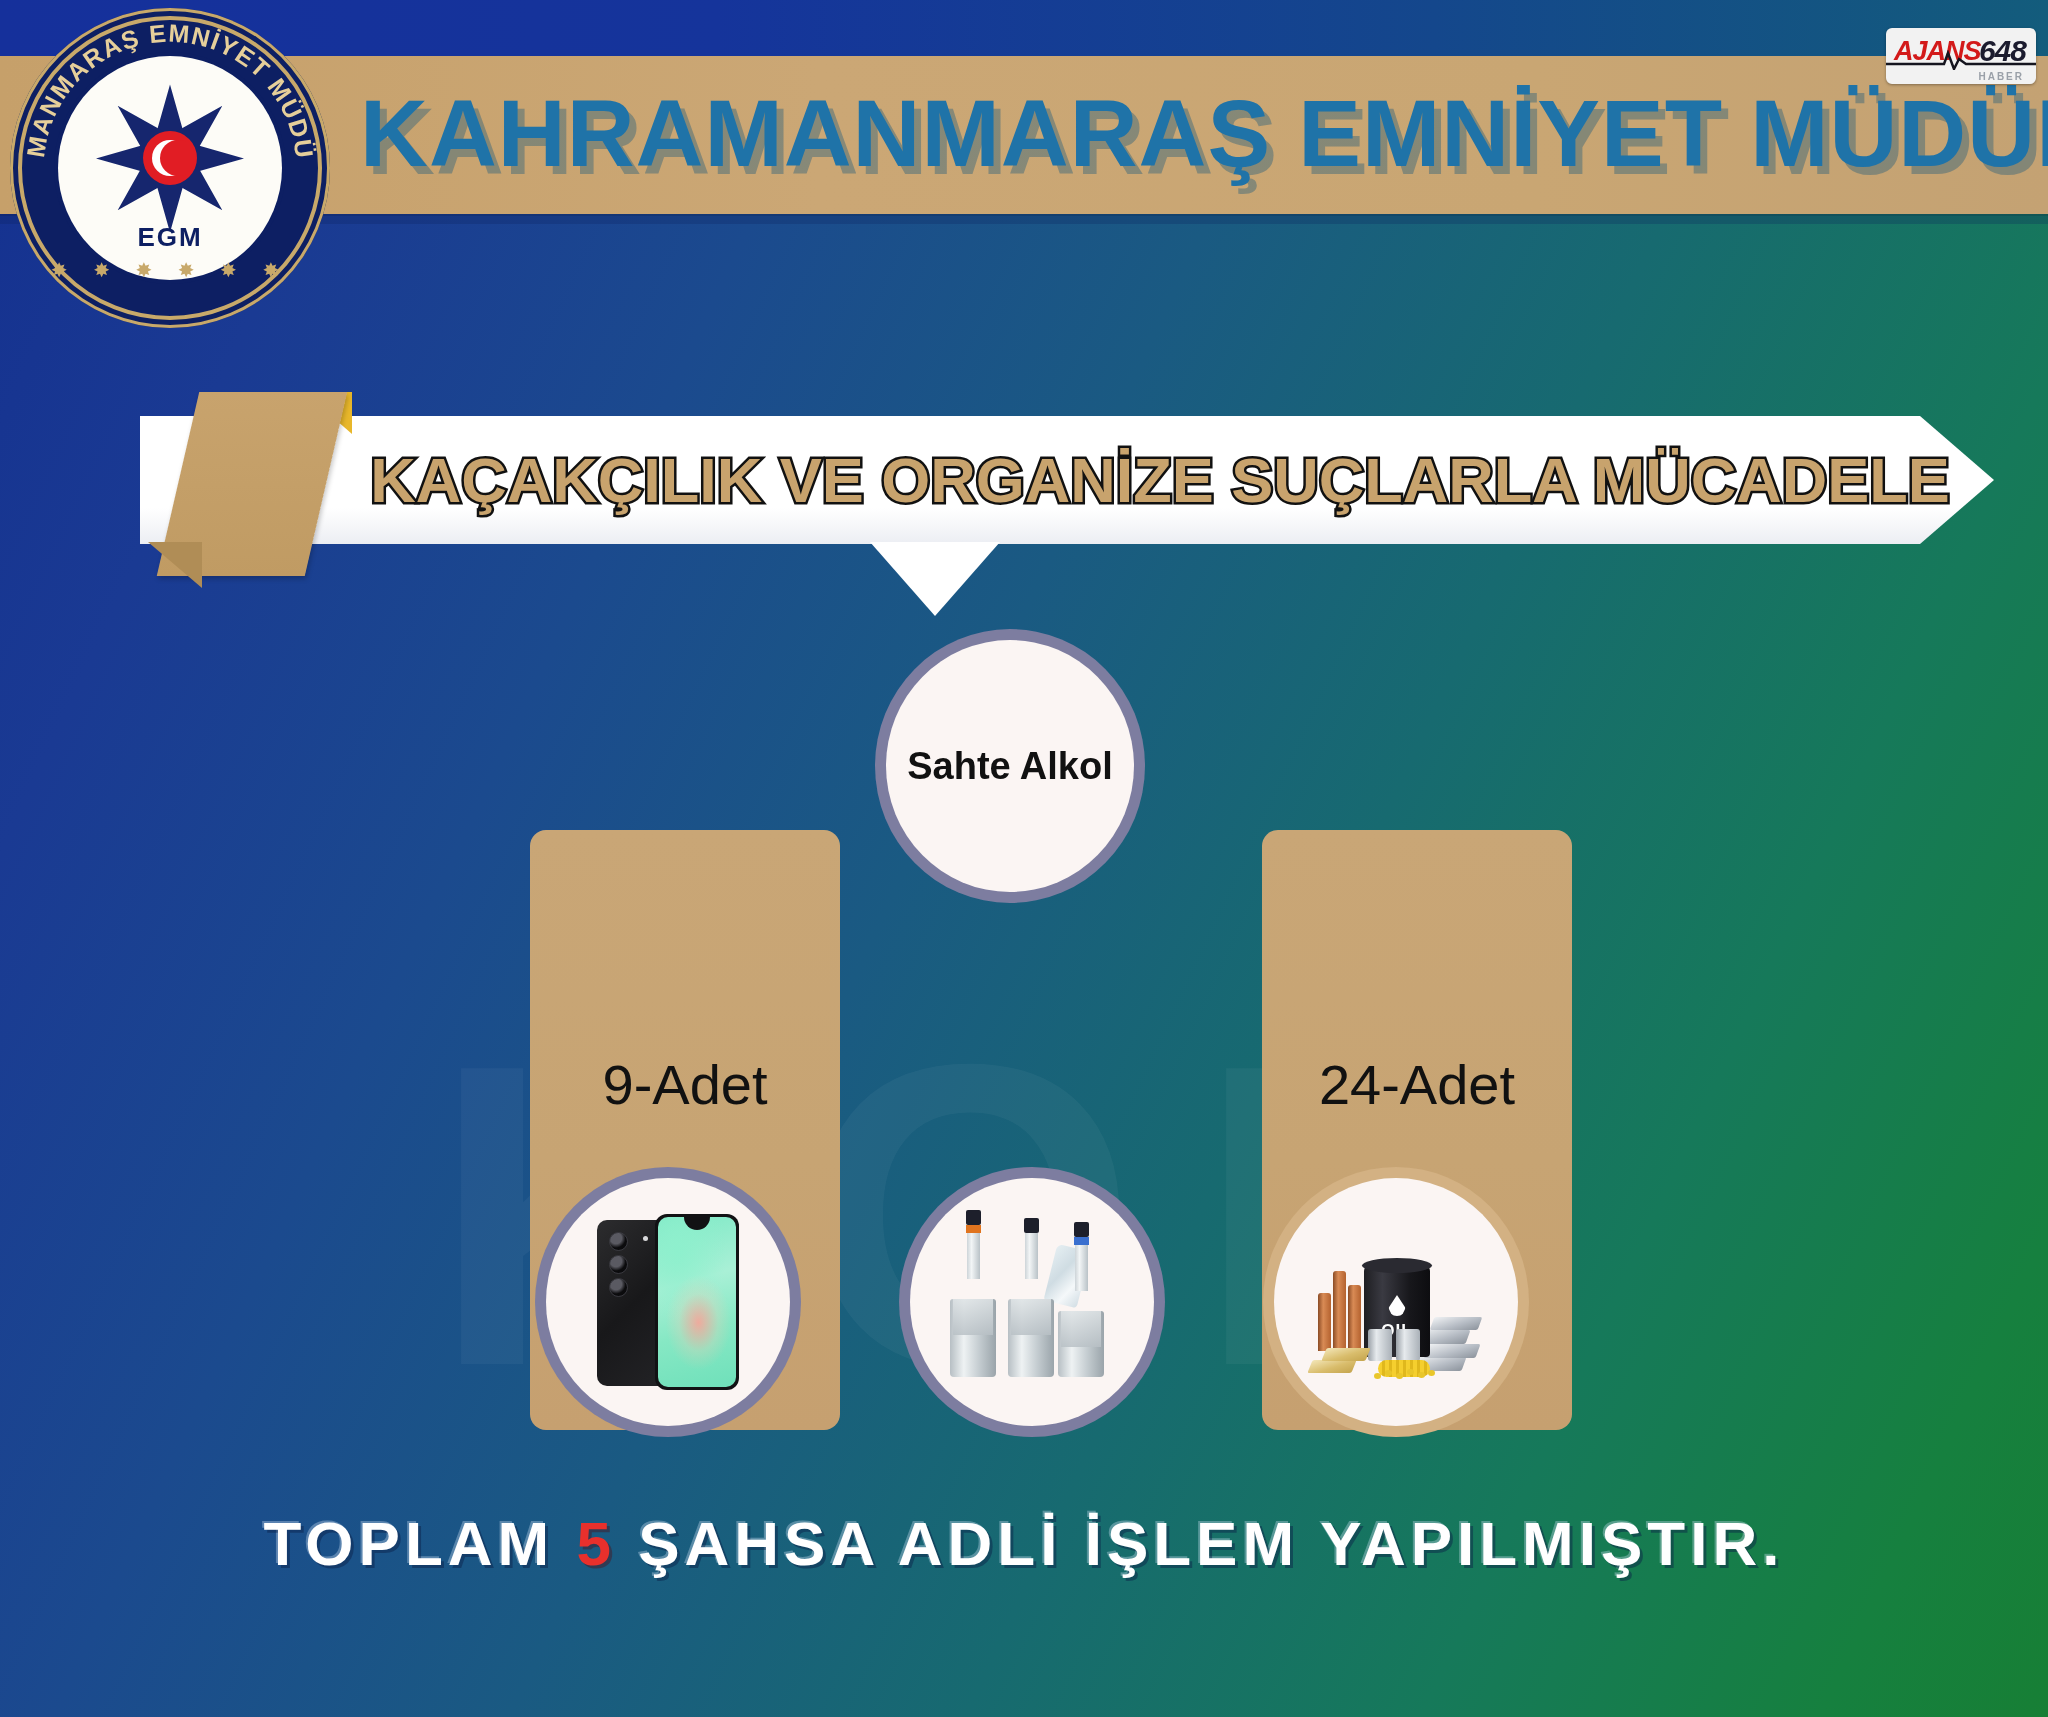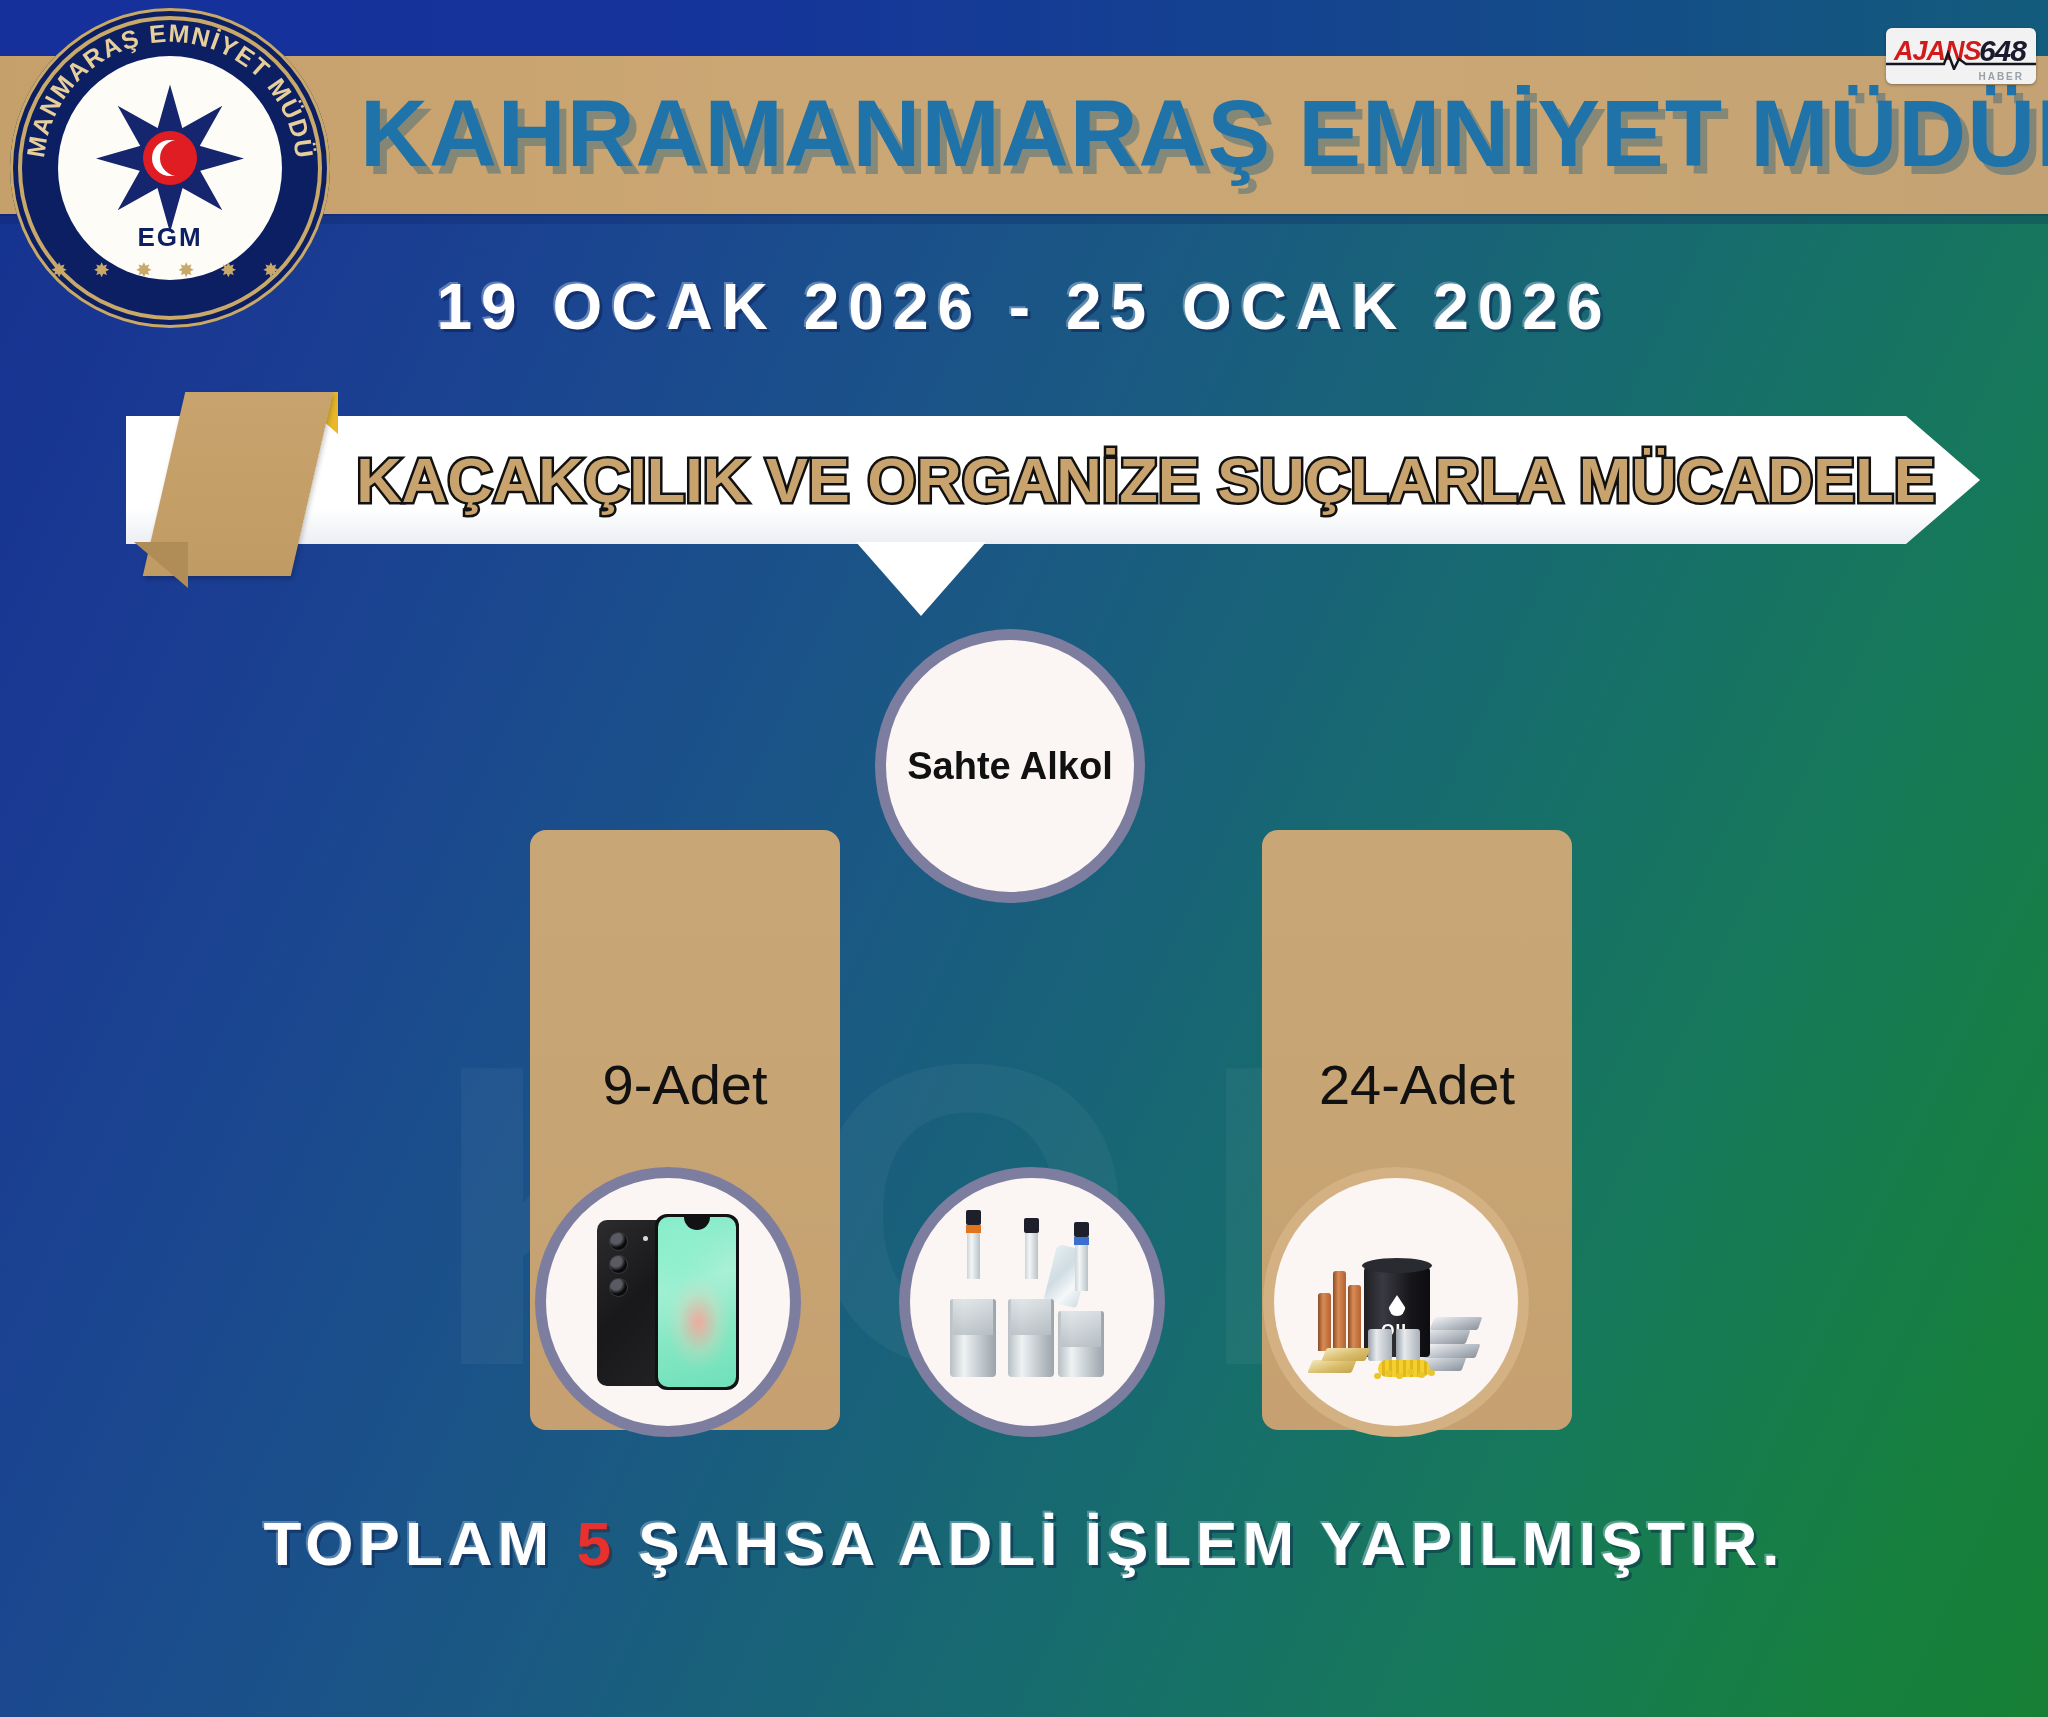--- a/index.html
+++ b/index.html
@@ -197,21 +197,21 @@
     font-weight: bold;
     letter-spacing: 9px;
     color: #ffffff;
     text-shadow: 3px 3px 0 rgba(10,25,70,0.45), -2px -2px 0 rgba(200,215,240,0.4);
     font-family: "Liberation Sans", sans-serif;
   }
 
   
   .ribbon {
     position: absolute;
-    left: 126px; top: 416px;
+    left: 140px; top: 416px;
     width: 1854px; height: 128px; padding-left: 24px;
   }
   .ribbon .band {
     position: absolute;
     left: 0; top: 0;
     width: 1854px; height: 128px;
     background: linear-gradient(180deg,#ffffff 0%,#ffffff 72%,#eceef3 100%);
     clip-path: polygon(0 0, 1780px 0, 1854px 64px, 1780px 128px, 0 128px);
     box-shadow: 0 4px 8px rgba(0,0,0,0.18);
   }
@@ -536,21 +536,20 @@
 
   <div class="ajans">
     <span class="a-red">AJANS</span>
     <span class="a-dark">648</span>
     <span class="a-sub">HABER</span>
     <svg class="pulse" viewBox="0 0 150 20">
       <polyline points="0,14 52,14 58,14 62,3 68,19 73,9 80,14 150,14" fill="none" stroke="#15151f" stroke-width="2.5"></polyline>
     </svg>
   </div>
 
-  <div class="date-line">19 OCAK 2026 - 25 OCAK 2026</div>
 
   <div class="ribbon">
     <div class="band"></div>
     <div class="notch"></div>
     <div class="tab-gold"></div>
     <div class="tab"></div>
     <div class="tab-fold"></div>
     <div class="ribbon-text">KAÇAKÇILIK VE ORGANİZE SUÇLARLA MÜCADELE</div>
   </div>
 

